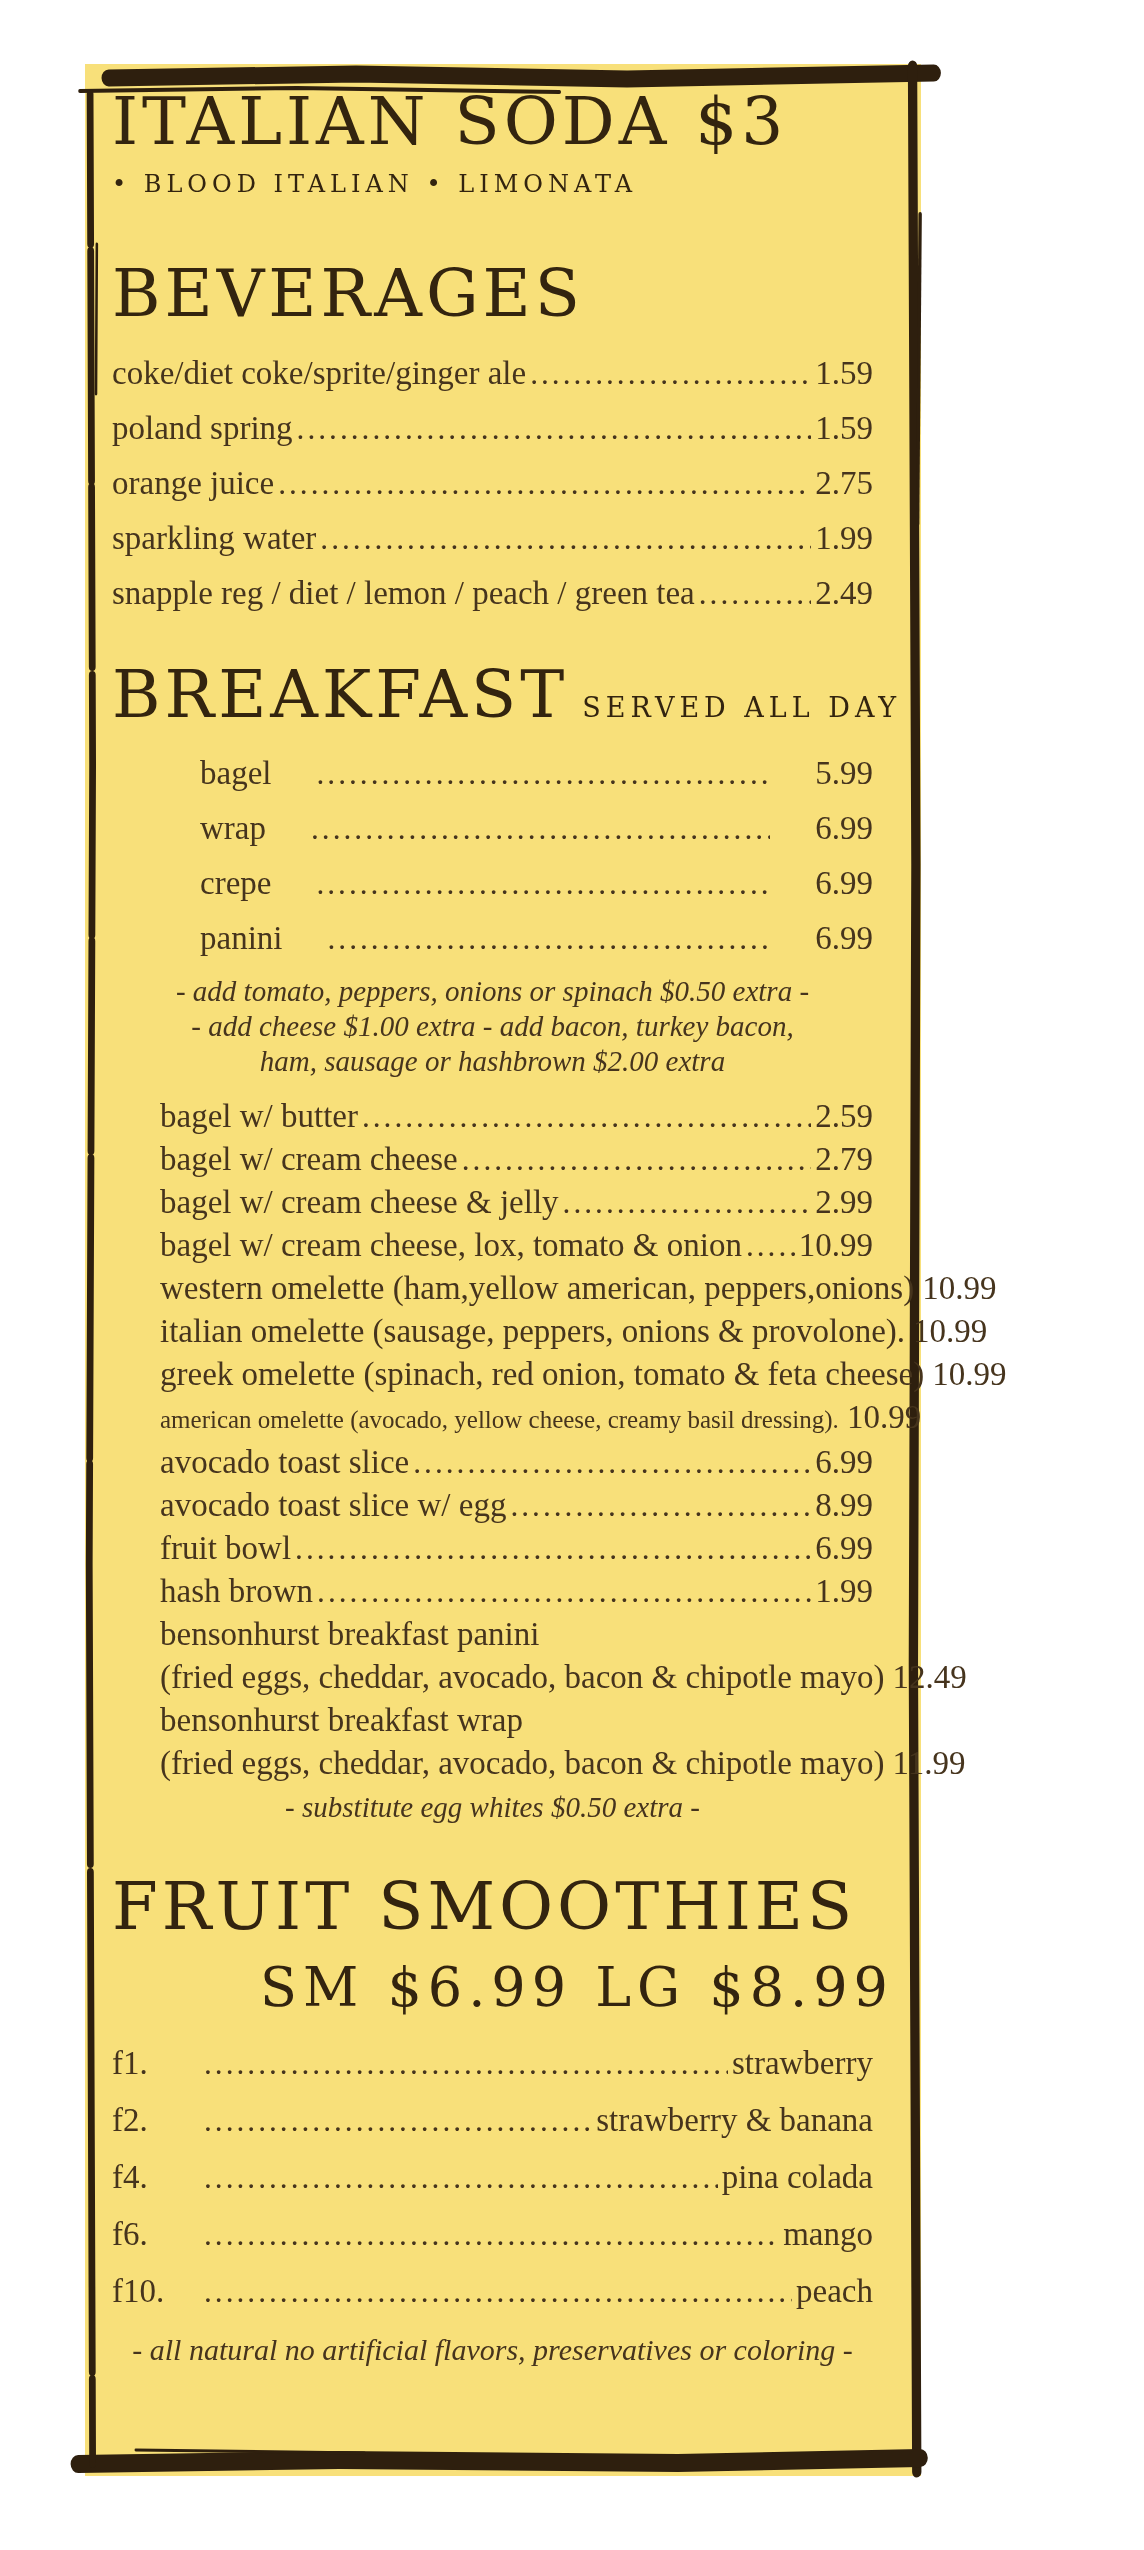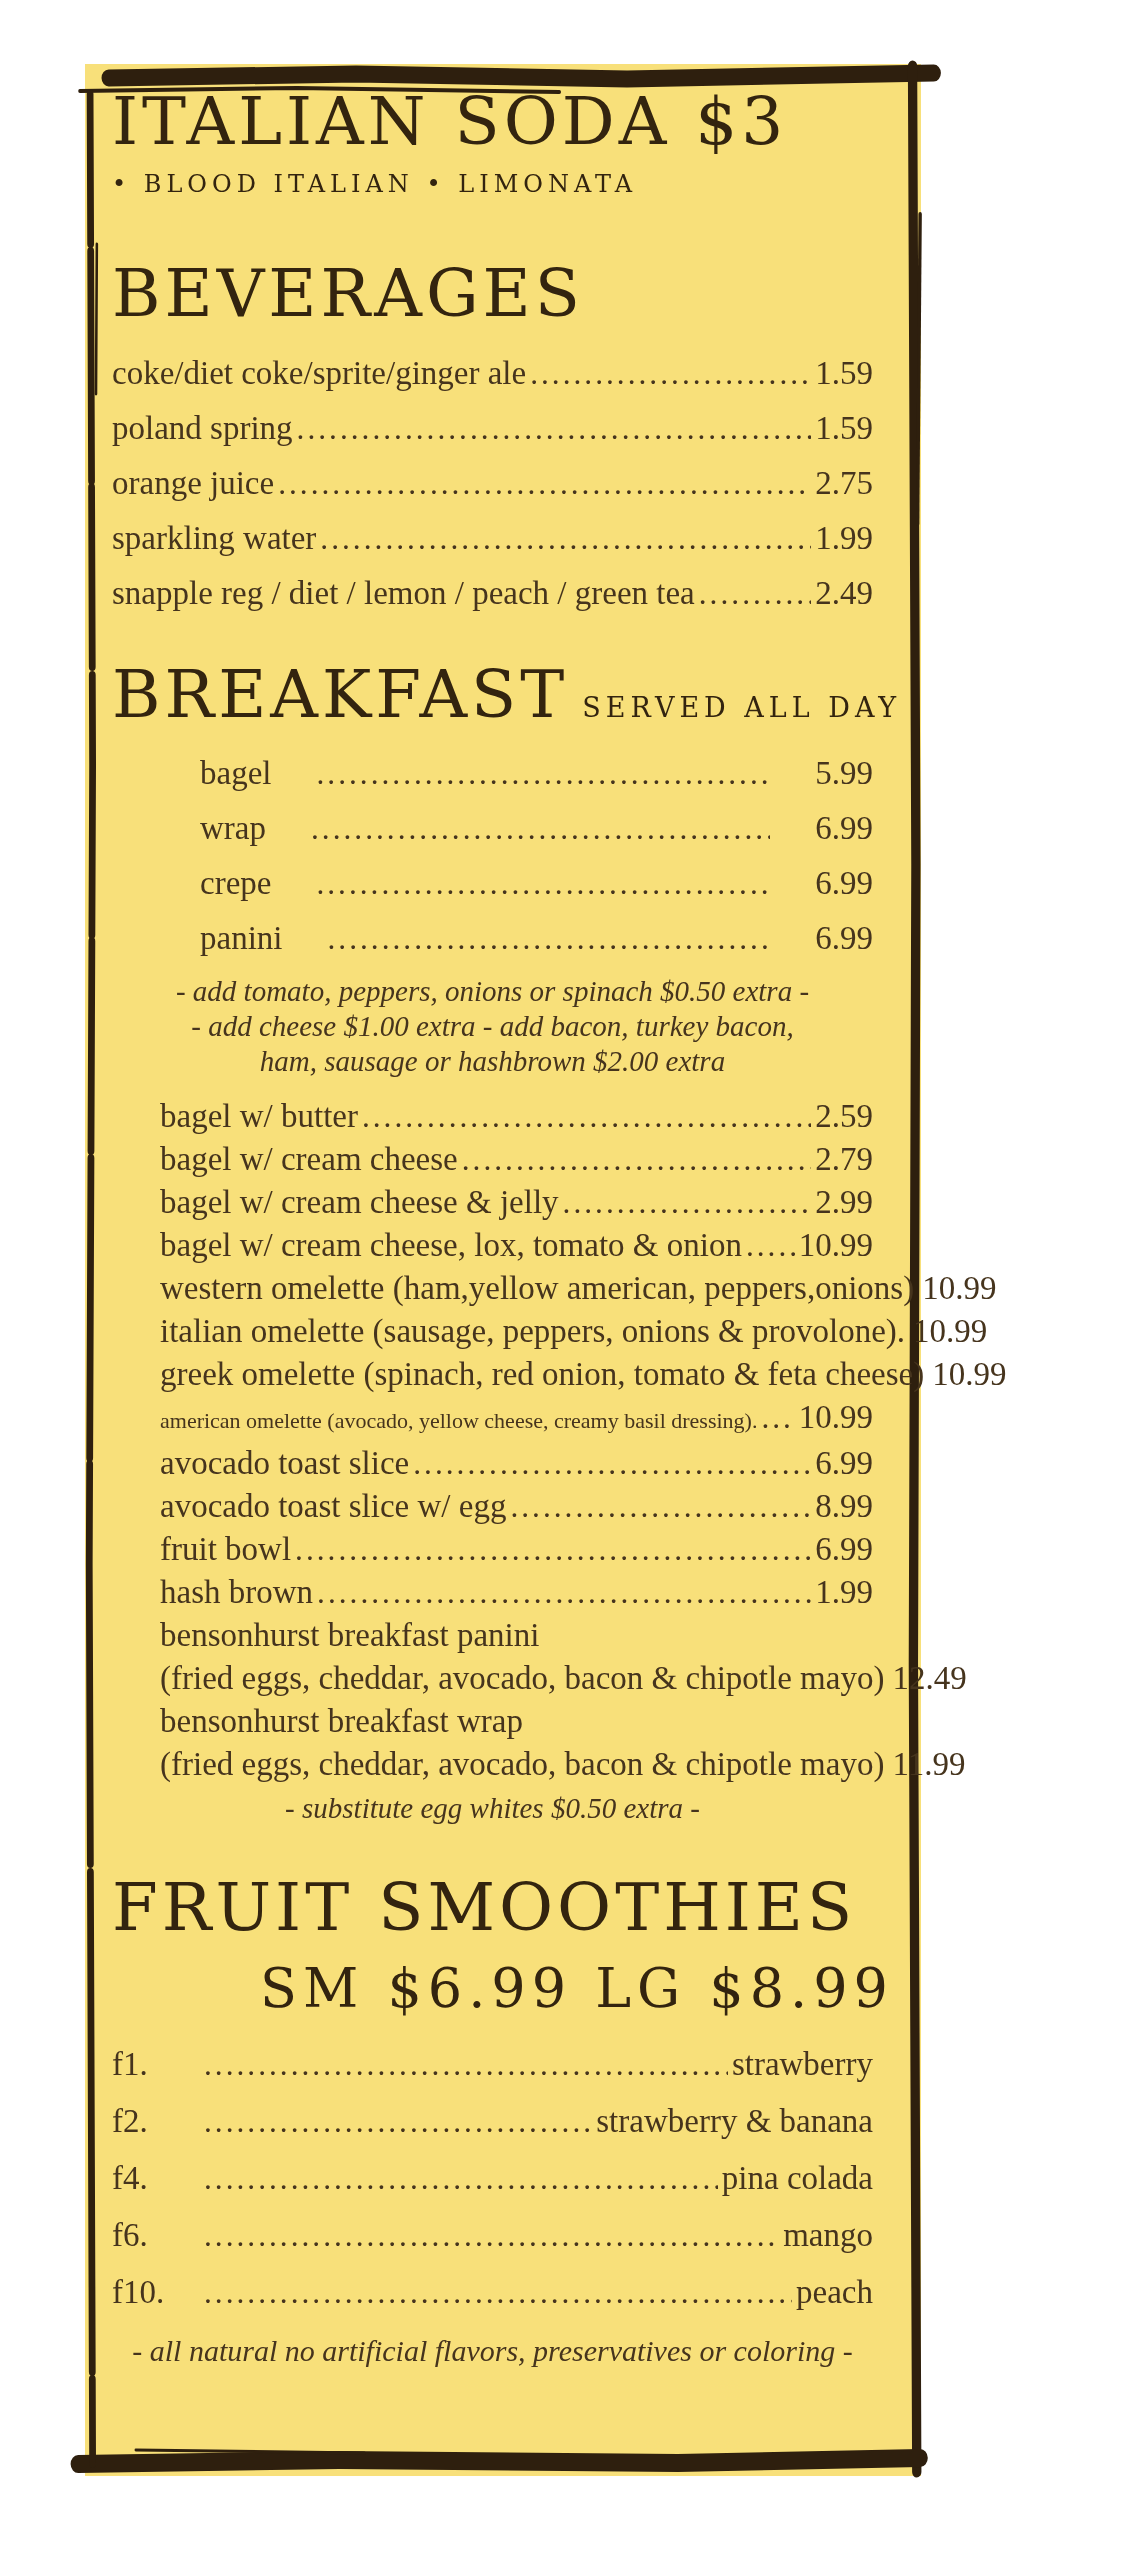--- a/index.html
+++ b/index.html
@@ -195,21 +195,21 @@
         <span class="name">italian omelette (sausage, peppers, onions &amp; provolone).</span>
         <span class="dots"></span>
         <span class="price">10.99</span>
       </div>
       <div class="row">
         <span class="name">greek omelette (spinach, red onion, tomato &amp; feta cheese)</span>
         <span class="dots"></span>
         <span class="price">10.99</span>
       </div>
       <div class="row">
-        <span class="name" style="font-size: 22px;">american omelette (avocado, yellow cheese, creamy basil dressing).</span>
+        <span class="name" style="font-size: 25px;">american omelette (avocado, yellow cheese, creamy basil dressing).</span>
         <span class="dots"></span>
         <span class="price">10.99</span>
       </div>
       <div class="row">
         <span class="name">avocado toast slice</span>
         <span class="dots"></span>
         <span class="price">6.99</span>
       </div>
       <div class="row">
         <span class="name">avocado toast slice w/ egg</span>

